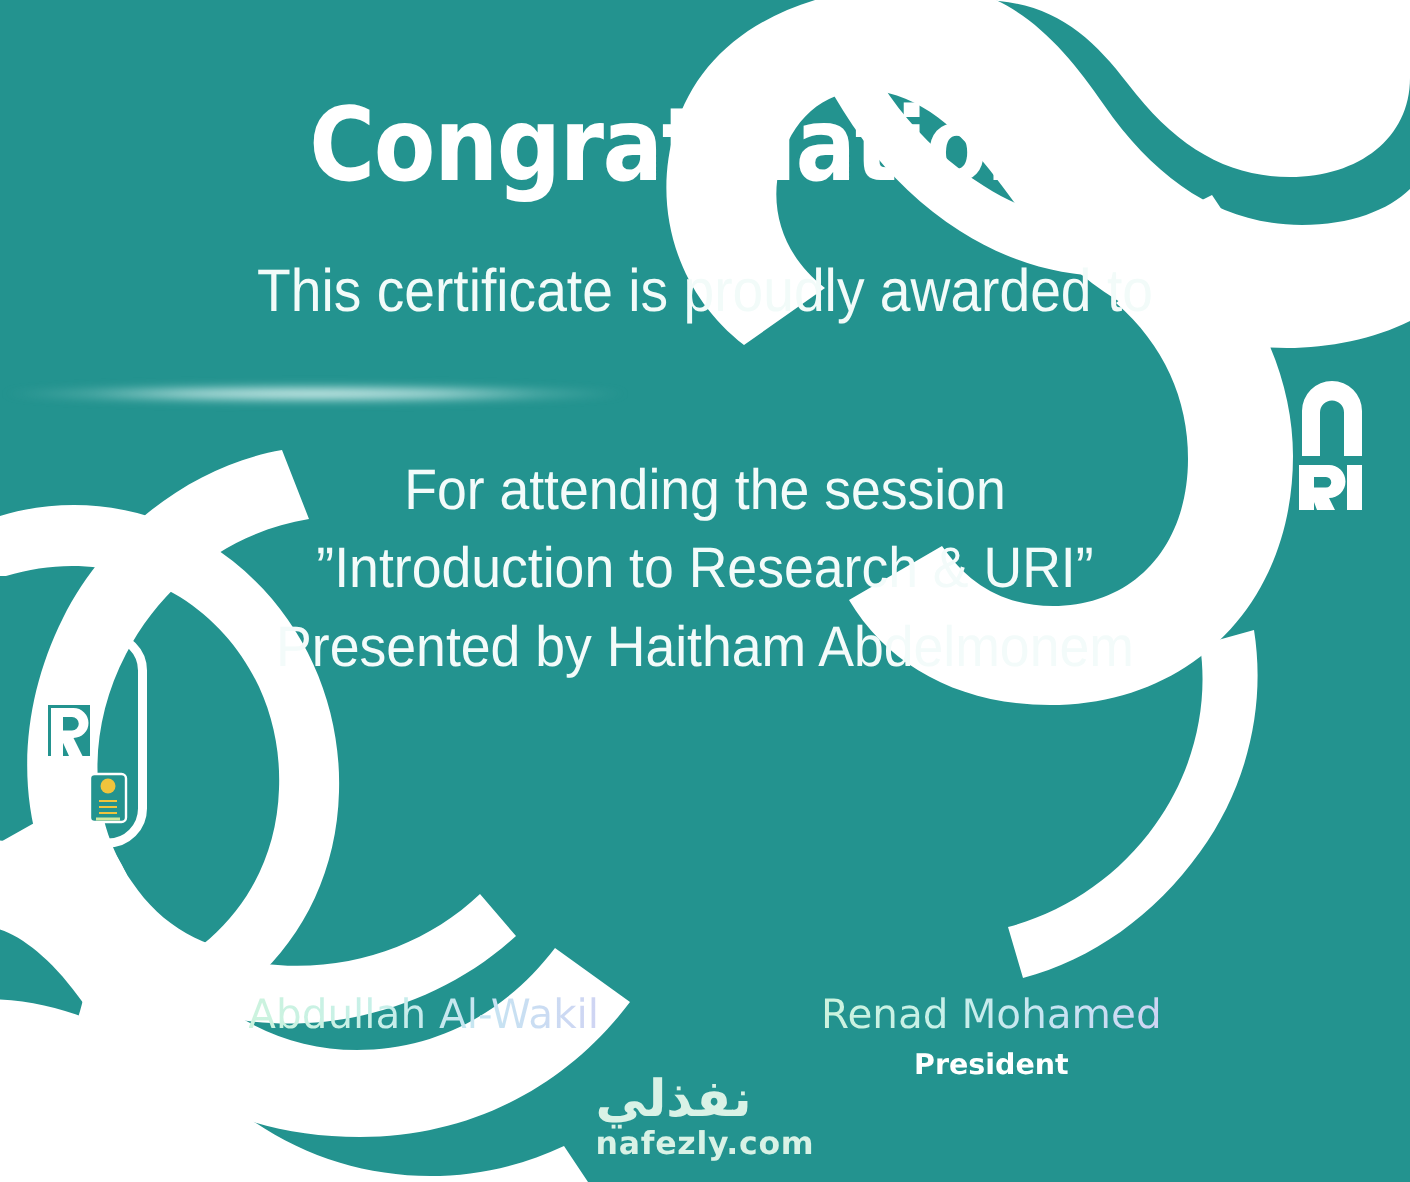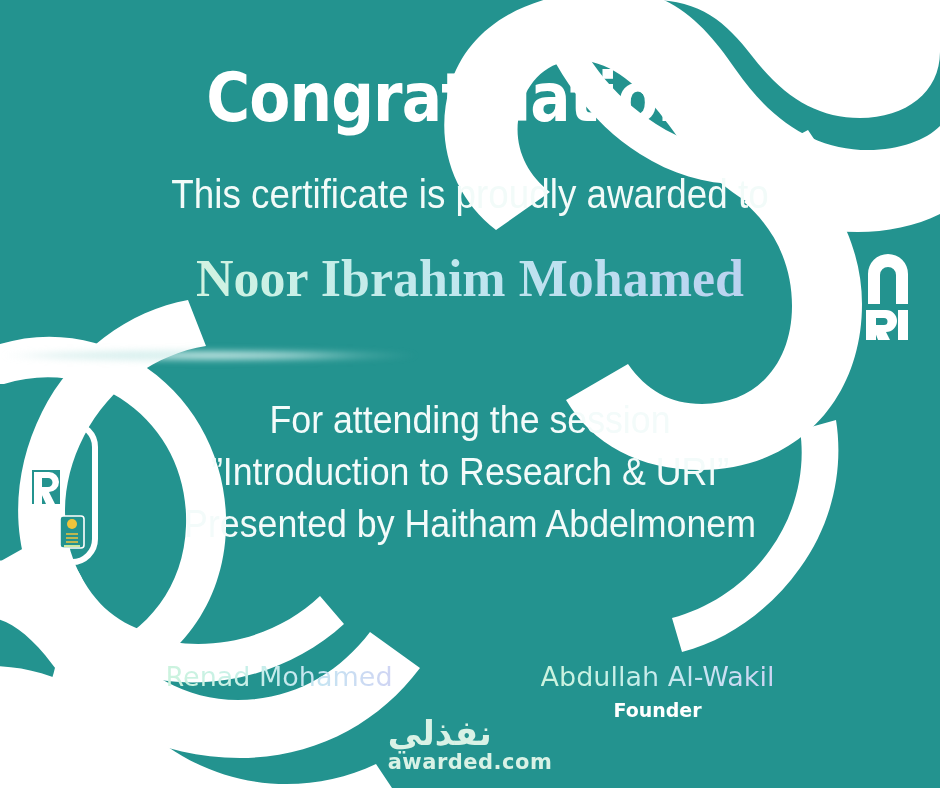--- a/index.html
+++ b/index.html
@@ -312,40 +312,39 @@
       <path d="M42 116 L54 116 M42 120 L54 120 M42 124 L54 124" stroke="#f0c43c" stroke-width="1.4"></path>
       <path d="M40 128 L56 128" stroke="#cfe8a0" stroke-width="2"></path>
     </g>
   </svg>
 
   <div class="content">
     <div class="title">Congratulations</div>
 
     <div class="subtitle">This certificate is proudly awarded to</div>
 
-    <div class="recipient">Noor Ibrahim Mohamed</div>
 
     <div class="divider"></div>
 
     <div class="body-text">
       <div>For attending the session</div>
       <div>”Introduction to Research &amp; URI”</div>
       <div>Presented by Haitham Abdelmonem</div>
     </div>
   </div>
 
   <div class="signatures">
     <div class="sig-block">
+      <div class="sig-name">Abdullah Al-Wakil</div>
+      <div class="sig-role">Founder</div>
+    </div>
+    <div class="sig-block">
       <div class="sig-name">Renad Mohamed</div>
       <div class="sig-role">President</div>
     </div>
-    <div class="sig-block">
-      <div class="sig-name">Abdullah Al-Wakil</div>
-      <div class="sig-role">Founder</div>
-    </div>
   </div>
 
   <div class="watermark">
     <div class="wm-ar">نفذلي</div>
-    <div class="wm-en">awarded.com</div>
+    <div class="wm-en">nafezly.com</div>
   </div>
 
 </div>
 
 </body></html>

